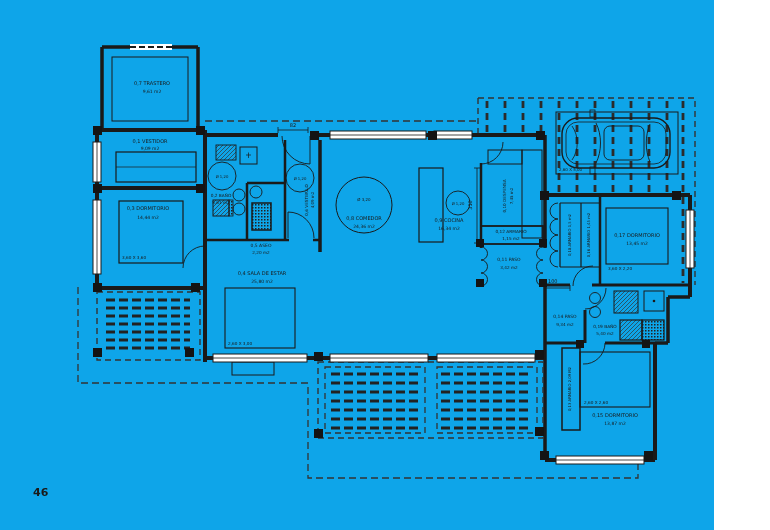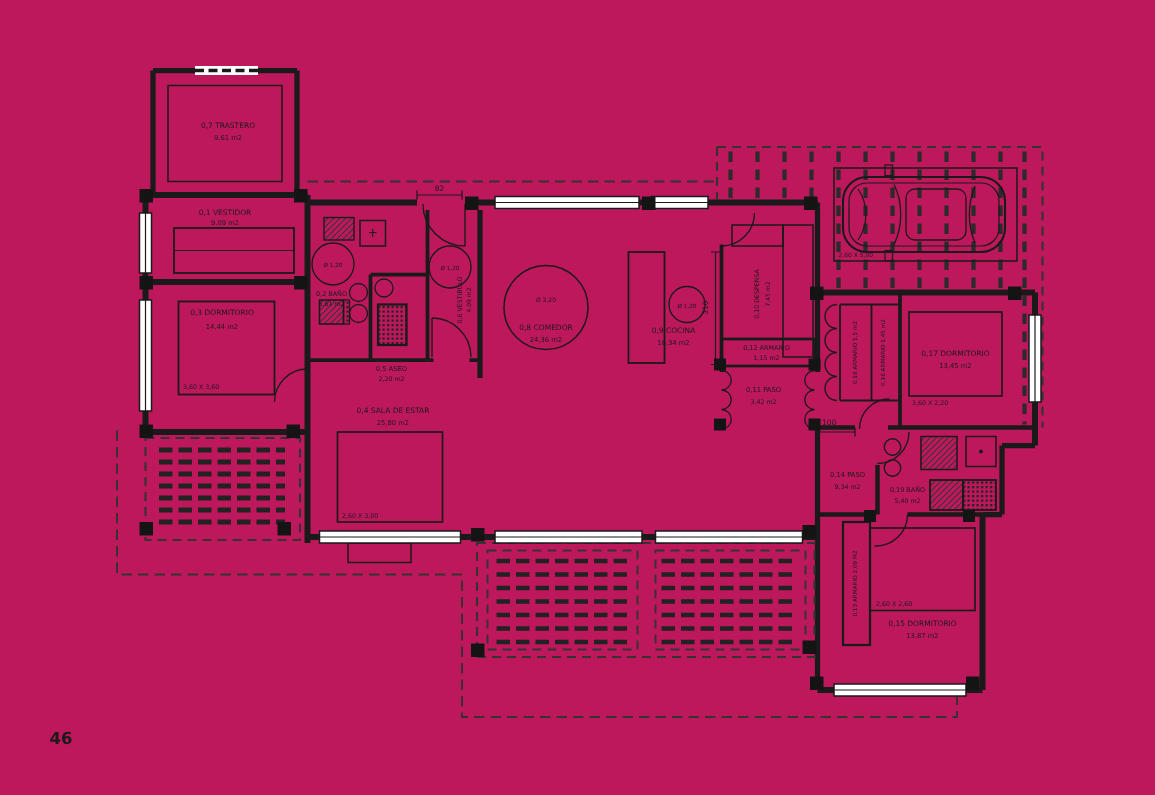--- a/index.html
+++ b/index.html
@@ -1,16 +1,16 @@
 <!DOCTYPE html>
 <html><head>
 <meta charset="utf-8">
 <style>
   html,body{margin:0;padding:0;background:#fff;}
-  .page{position:relative;width:770px;height:530px;background:#be185d;overflow:hidden;
+  .page{position:relative;width:714px;height:530px;background:#0ea5e9;overflow:hidden;
         font-family:"DejaVu Sans", sans-serif;}
   svg{position:absolute;left:0;top:0;}
   svg text{fill:#1a1a1a;font-family:"DejaVu Sans", sans-serif;}
   .wall{stroke:#1a1a1a;fill:none;}
   .thin{stroke:#1a1a1a;fill:none;}
   .arc{stroke:#1a1a1a;fill:none;stroke-width:.9;}
   .col{fill:#141414;stroke:none;}
   .winr{fill:#ffffff;stroke:#1a1a1a;stroke-width:1;}
 </style>
 </head>

